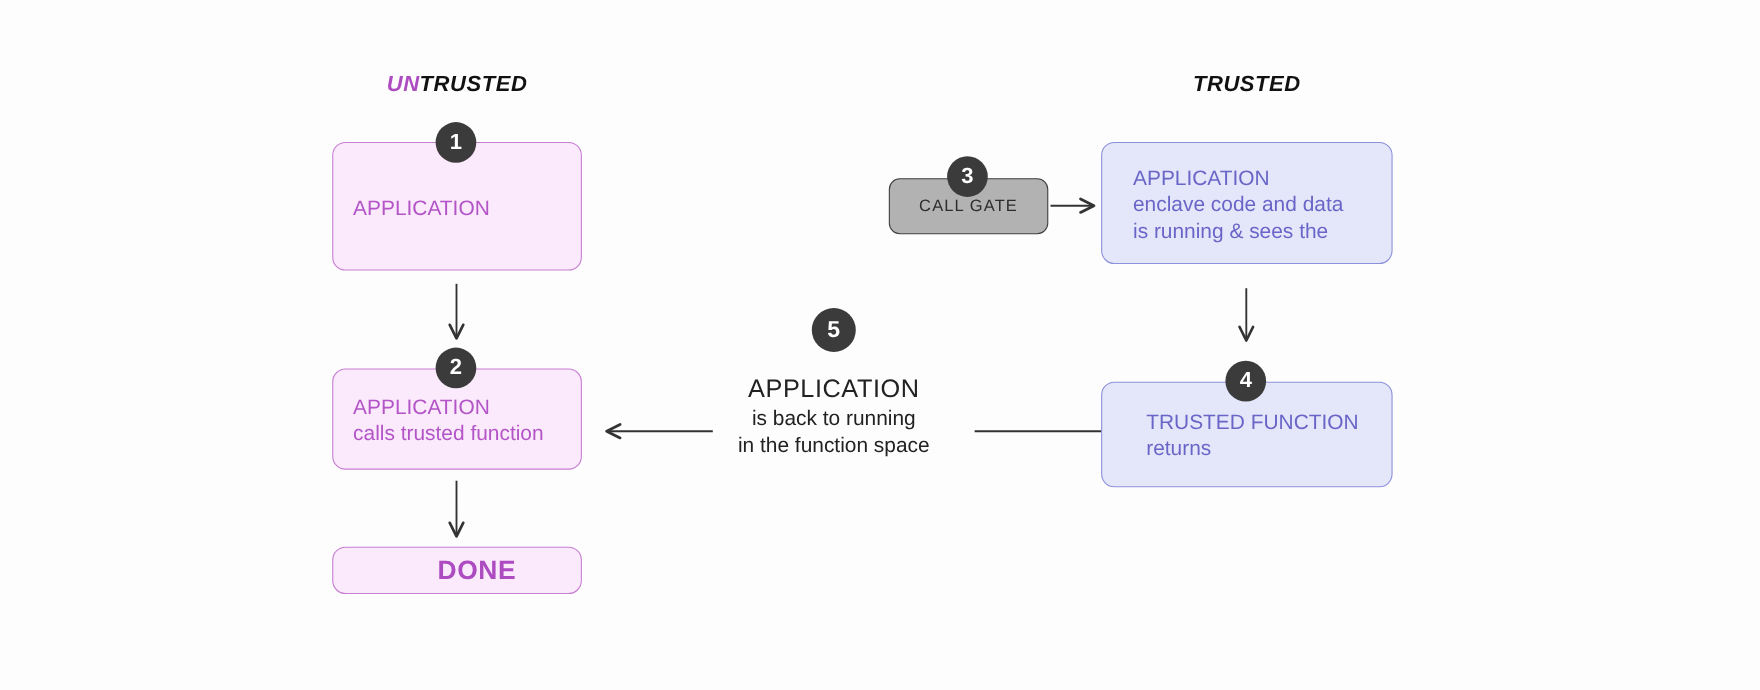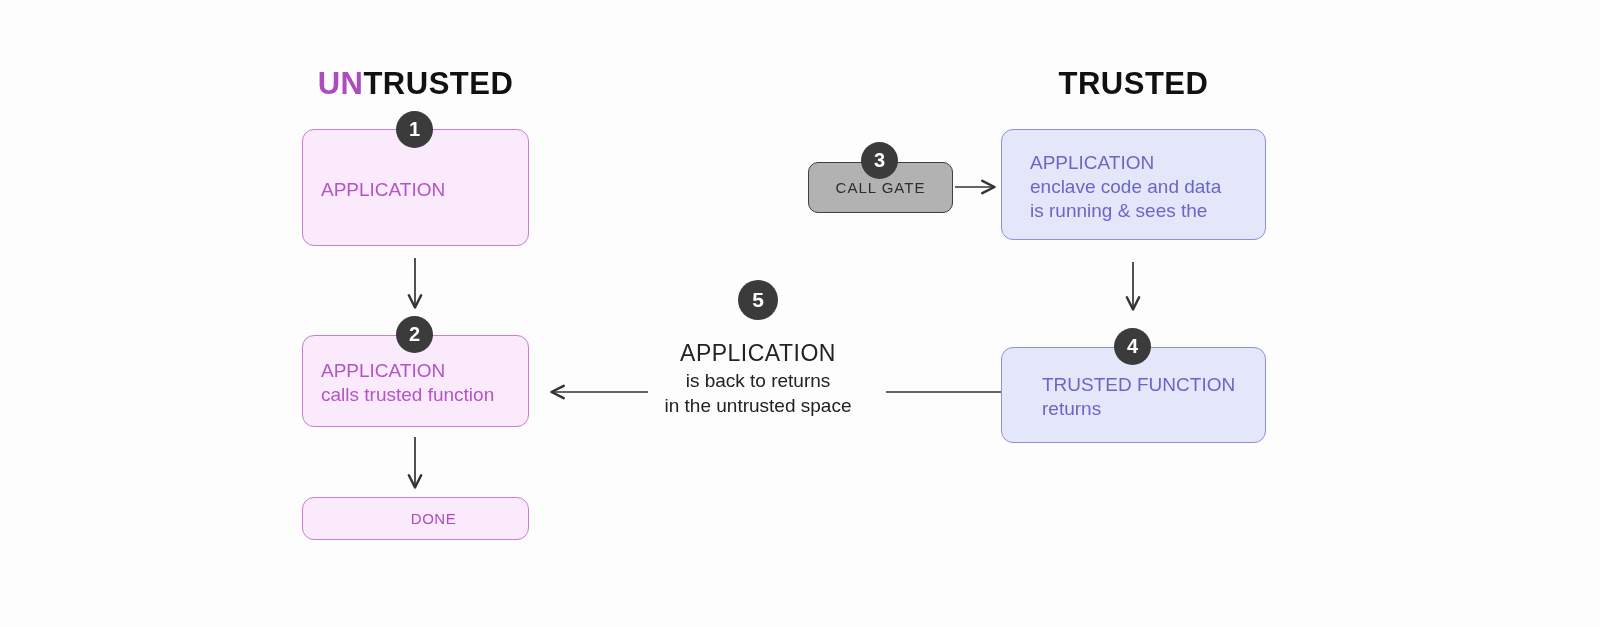--- a/index.html
+++ b/index.html
@@ -1,42 +1,43 @@
 <!DOCTYPE html>
 <html style="--pink-fill: #fbe9fc; --pink-border: #c77fd2; --pink-text: #b355c7; --accent: #ad4cc1; --blue-fill: #e4e7fa; --blue-border: #8d90da; --blue-text: #6a66c8; --gray-fill: #b2b2b3; --gray-border: #3f3f41; --gray-text: #2d2d2f; --badge-bg: #3b3b3b; --arrow: #333333; --title-text: #111111; --center-text: #222222;"><head>
 <meta charset="utf-8">
 <style>
   html,body { margin:0; padding:0; background:#fdfdfd; }
   .canvas {
     position:relative; width:1600px; height:627px; background:#fdfdfd;
     font-family:"Liberation Sans", sans-serif; overflow:hidden;
   }
   .col-title {
-    position:absolute; top:66px; font-size:31px; font-weight:800;
+    position:absolute; top:66px; font-size:20px; font-weight:800;
     color:var(--title-text); text-align:center; letter-spacing:0.5px;
     white-space:nowrap;
+    font-style:italic;
   }
   .col-title .accent { color:var(--accent); }
   .box {
     position:absolute; box-sizing:border-box; border-radius:12px;
     display:flex; flex-direction:column; justify-content:center;
   }
   .pink {
     background:var(--pink-fill); border:1.5px solid var(--pink-border);
     color:var(--pink-text);
   }
   .blue {
     background:var(--blue-fill); border:1.5px solid var(--blue-border);
     color:var(--blue-text);
   }
   .box-text { font-size:19px; line-height:24px; padding:10px 16px 6px 18px; }
   .box-text b { font-weight:bold; }
   .done-box {
     align-items:center; justify-content:center;
-    font-weight:normal; font-size:15px; letter-spacing:0.5px;
+    font-weight:bold; font-size:24px; letter-spacing:0.5px;
     color:var(--accent);
     padding-left:36px;
   }
   .gate {
     position:absolute; box-sizing:border-box; left:808px; top:162px;
     width:145px; height:51px; background:var(--gray-fill);
     border:1.5px solid var(--gray-border); border-radius:10px;
     display:flex; align-items:center; justify-content:center;
     font-size:15px; letter-spacing:1px; color:var(--gray-text);
   }
@@ -97,22 +98,22 @@
   <div class="box blue" style="left:1001px; top:347px; width:265px; height:96px;">
     <div class="box-text" style="padding-left:40px;">
       <div>TRUSTED FUNCTION</div>
       <div>returns</div>
     </div>
   </div>
 
   <div class="badge big" style="left:738px; top:280px;">5</div>
   <div class="center-text">
     <div class="big">APPLICATION</div>
-    <div class="small">is back to returns</div>
-    <div class="small">in the untrusted space</div>
+    <div class="small">is back to running</div>
+    <div class="small">in the function space</div>
   </div>
 
   <svg class="flow" width="1600" height="627" viewBox="0 0 1600 627">
     <defs>
       <marker id="ah" viewBox="0 0 10 10" refX="8" refY="5" markerWidth="9" markerHeight="9" orient="auto-start-reverse">
         <path d="M1,1 L9,5 L1,9" fill="none" stroke="#333333" stroke-width="1.6" stroke-linecap="round" stroke-linejoin="round"></path>
       </marker>
     </defs>
     <g stroke="#333333" stroke-width="1.7" fill="none">
       <line x1="415" y1="258" x2="415" y2="306" marker-end="url(#ah)"></line>

